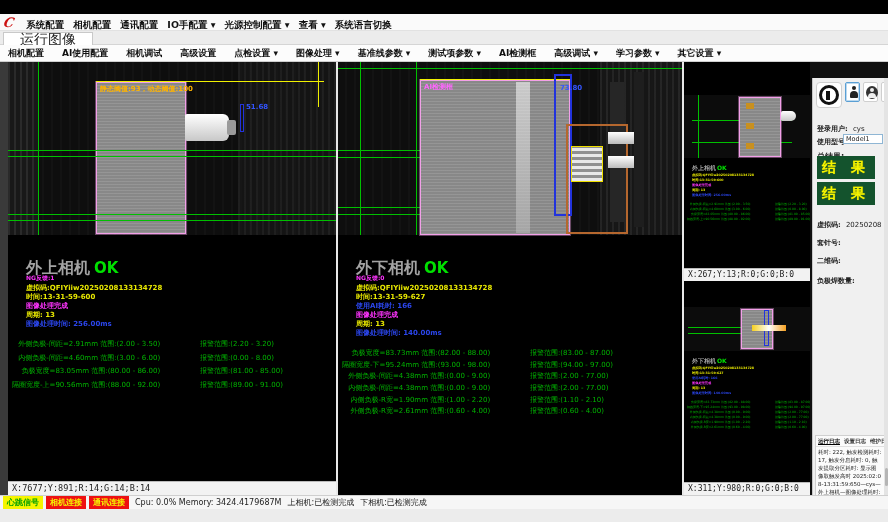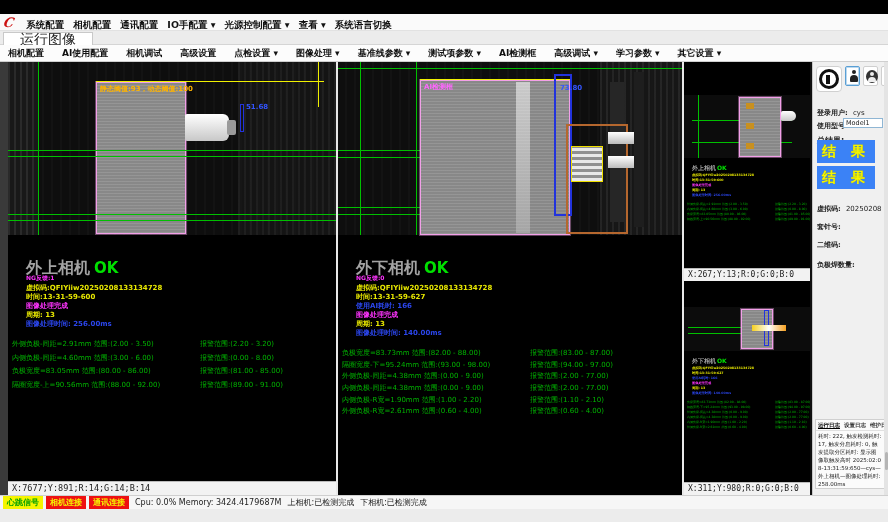--- a/index.html
+++ b/index.html
@@ -56,55 +56,55 @@
 
   
   .ov{position:absolute;white-space:nowrap;}
   .ov-title{font-size:16px;font-weight:bold;color:#a3a3a3;}
   .ov-ok{font-size:15px;font-weight:bold;color:#00e000;}
   .ov-ng{font-size:6px;color:#ff33ff;font-weight:bold;}
   .ov-y{font-size:7px;font-weight:bold;color:#e8e800;}
   .ov-m{font-size:7px;font-weight:bold;color:#ff33ff;}
   .ov-b{font-size:7px;font-weight:bold;color:#2b46ee;}
   .mrows{position:absolute;left:4px;}
-  .mrow{position:relative;height:13.5px;font-size:7px;color:#00b400;white-space:nowrap;}
+  .mrow{position:relative;height:13.5px;font-size:7px;color:#00b400;white-space:nowrap;text-align:right;}
   .mrow .alarm{position:absolute;left:158px;top:0;margin-left:30px;}
   #view-right .mrow{height:11.7px;}
 
   
   .thumbs{position:absolute;left:684px;top:0;width:126px;height:433px;background:#000;}
   .thumb{position:absolute;left:0;width:126px;background:#000;overflow:hidden;}
   .mini .ov-title{font-size:6px;}
   .mini .ov-ok{font-size:6px;}
   .mini .ov-y,.mini .ov-m,.mini .ov-b{font-size:3.2px;}
   .mini .mrow{height:5px;font-size:3px;}
   .mini .mrow .alarm{left:58px;}
   .thumb .view-statusbar{height:13px;font-size:8px;line-height:12px;}
 
   
-  .panel{position:absolute;left:812px;top:0;width:76px;height:433px;background:#f0f0f0;border-left:1px solid #c8c8c8;}
+  .panel{position:absolute;left:812px;top:16px;width:76px;height:433px;background:#f0f0f0;border-left:1px solid #c8c8c8;}
   .btnrow{position:absolute;left:3px;top:4px;display:flex;align-items:flex-start;gap:3px;}
   .pausebtn{width:26px;height:26px;background:#fff;border:1px solid #d0d0d0;border-radius:4px;position:relative;}
   .pausebtn .ring{position:absolute;left:2px;top:2px;width:20px;height:20px;border:3px solid #111;border-radius:50%;}
   .pausebtn .bars{position:absolute;left:9px;top:8px;width:3px;height:9px;border-left:2.5px solid #111;border-right:2.5px solid #111;}
   .smallbtn{width:15px;height:20px;background:#fff;border:1px solid #cfcfcf;border-radius:2px;position:relative;}
   .smallbtn.sel{border:1px solid #5a9fd4;box-shadow:0 0 0 1px #bcd9ef inset;}
   .person{position:absolute;left:3.5px;top:3px;width:8px;height:13px;}
   .person .head{position:absolute;left:2px;top:0;width:4px;height:4px;border-radius:50%;background:#222;}
   .person .body{position:absolute;left:0;top:5px;width:8px;height:7px;border-radius:4px 4px 1px 1px;background:#222;}
   .persondark{position:absolute;left:1.5px;top:3px;width:12px;height:13px;border-radius:50%;background:#333;}
   .persondark .head{position:absolute;left:4px;top:2px;width:4px;height:4px;border-radius:50%;background:#eee;}
   .persondark .body{position:absolute;left:2px;top:7px;width:8px;height:5px;border-radius:4px 4px 0 0;background:#eee;}
   .doorbtn .door{position:absolute;left:2px;top:3px;width:8px;height:13px;background:#1a1a2e;border-radius:1px;}
   .plabel{font-size:7px;font-weight:bold;color:#222;white-space:nowrap;}
   .pvalue{font-size:7px;color:#222;}
   .prow{position:absolute;left:4px;white-space:nowrap;}
   .modelbox{display:inline-block;width:40px;height:10px;background:#fff;border:1px solid #8fb6d4;font-size:6.5px;
     line-height:9px;padding-left:2px;color:#222;vertical-align:middle;}
-  .resultbox{position:absolute;left:4px;width:58px;height:23px;background:#3b82f6;
+  .resultbox{position:absolute;left:4px;width:58px;height:23px;background:#14532d;
     color:#f5f500;font-weight:bold;font-size:14px;line-height:23px;text-align:center;letter-spacing:5px;
     text-shadow:0 0 1px #a0a000;}
   .logbox{position:absolute;left:2px;bottom:6px;width:70px;height:70px;background:#fbfbfb;border:1px solid #d0d0d0;}
   .logtabs{display:flex;gap:4px;padding:2px 2px 1px 2px;border-bottom:1px solid #e0e0e0;}
   .logtab{font-size:5.5px;font-weight:bold;color:#333;white-space:nowrap;}
   .logtab.sel{color:#000;text-decoration:underline;}
   .logtext{padding:2px;font-size:5.5px;line-height:1.45;color:#222;word-break:break-all;}
   .scrolltrack{position:absolute;right:0;top:0;width:4px;height:433px;background:#e4e4e4;}
   .scrollthumb{position:absolute;right:0.5px;top:390px;width:3px;height:18px;background:#b5b5b5;border-radius:2px;}
 

